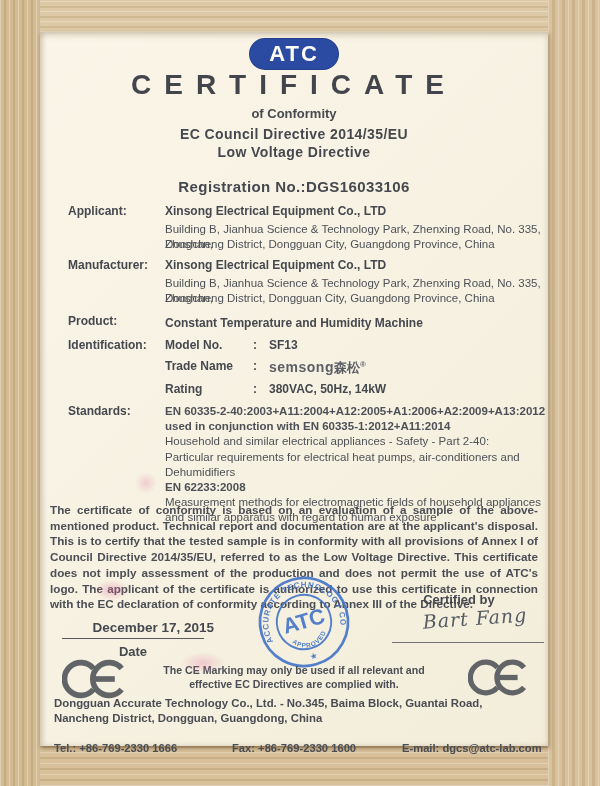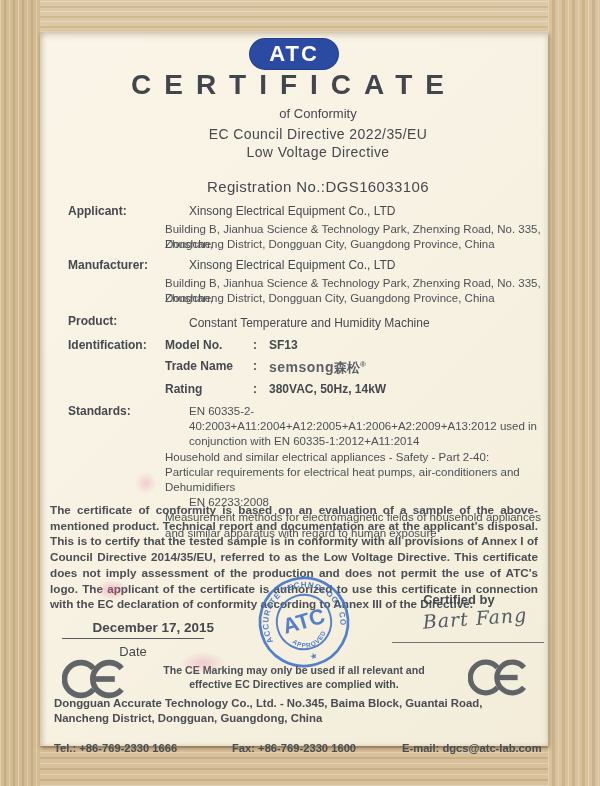--- a/index.html
+++ b/index.html
@@ -15,21 +15,21 @@
     background:#d3bc93 repeating-linear-gradient(90deg,rgba(255,255,255,.30) 0 1px,transparent 1px 4px,rgba(120,85,40,.16) 4px 6px,transparent 6px 9px);}
   .wood-right{left:548px;top:0;width:52px;height:786px;
     background:#d9c29c repeating-linear-gradient(90deg,rgba(255,255,255,.26) 0 1px,transparent 1px 4px,rgba(122,88,42,.15) 4px 7px,transparent 7px 10px);}
   
   .paper{position:absolute;left:40px;top:32px;width:508px;height:714px;
     background:linear-gradient(135deg,#faf5e8 0%,#f6f1e1 55%,#f3edda 100%);
     box-shadow:inset 0 3px 6px rgba(95,65,25,.22), inset 3px 0 5px rgba(95,65,25,.14), 1px 2px 4px rgba(70,45,10,.45);
     color:#45494f;}
   .abs{position:absolute;}
   .ctr{text-align:center;width:100%;}
-  .b{font-weight:400;padding-left:24px;}
+  .b{font-weight:700;}
   
   .atc-pill{left:0;top:7px;width:100%;display:flex;justify-content:center;}
   .pill{background:#2b4ba2;border-radius:16px;width:88px;height:30px;display:flex;
         align-items:center;justify-content:center;color:#fdfdf6;font-weight:700;
         font-size:22px;letter-spacing:2px;box-shadow:0 0 0 1px #24408c;}
   .cert-title{top:37px;font-size:28px;font-weight:700;letter-spacing:13px;margin-right:-13px;color:#42464c;}
   .of-conf{top:74px;font-size:13px;}
   .dir1{top:94px;font-size:14px;letter-spacing:.4px;}
   .dir2{top:112px;font-size:14px;letter-spacing:.4px;}
   .reg{top:146px;font-size:15px;letter-spacing:.4px;}
@@ -44,21 +44,21 @@
   .stds{left:125px;width:382px;font-size:11.5px;line-height:15.2px;color:#4d5157;}
   .body-par{left:10px;top:470px;width:488px;font-size:11.7px;line-height:15.7px;
             text-align:justify;font-weight:700;color:#4b4f55;}
   
   .certby{left:349px;top:560px;width:140px;text-align:center;font-size:13px;font-weight:700;}
   .sig{left:360px;top:575px;width:150px;text-align:center;font-family:"DejaVu Serif",serif;
        font-style:italic;font-size:19px;color:#565c64;transform:rotate(-4deg);letter-spacing:1px;}
   .sigline{left:352px;top:610px;width:152px;border-top:1.2px solid #6f737a;height:0;}
   .dateval{left:12px;top:588px;width:162px;text-align:right;font-size:13.5px;font-weight:700;}
   .dateline{left:22px;top:606px;width:142px;border-top:1.4px solid #55595f;height:0;}
-  .datelbl{left:12px;top:612px;width:162px;text-align:center;font-size:13px;font-weight:400;}
+  .datelbl{left:12px;top:612px;width:162px;text-align:center;font-size:13px;font-weight:700;}
   .cenote{left:104px;top:632px;width:300px;text-align:center;font-size:10.6px;
           line-height:13.5px;font-weight:700;color:#4b4f55;}
   .issuer{left:14px;top:664px;width:482px;font-size:11.4px;line-height:14.5px;font-weight:700;color:#494d53;}
   .contact{top:704px;font-size:11.2px;font-weight:700;color:#494d53;margin-top:6px;}
   .tel{left:14px;} .fax{left:192px;} .email{left:342px;padding-left:20px;}
   .ce{opacity:.88;}
   .stamp-wrap{left:216px;top:542px;width:96px;height:96px;transform:rotate(-16deg);opacity:.9;}
   .artifact{position:absolute;border-radius:50%;pointer-events:none;}
   .a1{left:55px;top:548px;width:34px;height:20px;background:radial-gradient(ellipse,rgba(226,110,160,.38),transparent 70%);}
   .a2{left:140px;top:620px;width:46px;height:22px;background:radial-gradient(ellipse,rgba(226,110,160,.30),transparent 70%);}
@@ -73,21 +73,21 @@
   <div class="wood wood-left"></div>
   <div class="wood wood-right"></div>
 
   <div class="paper">
 
     <div class="abs atc-pill">
       <div class="pill">ATC</div>
     </div>
     <div class="abs ctr cert-title">CERTIFICATE</div>
     <div class="abs ctr of-conf b">of Conformity</div>
-    <div class="abs ctr dir1 b">EC Council Directive 2022/35/EU</div>
+    <div class="abs ctr dir1 b">EC Council Directive 2014/35/EU</div>
     <div class="abs ctr dir2 b">Low Voltage Directive</div>
     <div class="abs ctr reg b">Registration No.:DGS16033106</div>
 
     <div class="abs flabel" style="top:172px">Applicant:</div>
     <div class="abs fval b" style="top:172px">Xinsong Electrical Equipment Co., LTD</div>
     <div class="abs fval addr" style="top:190px">Building B, Jianhua Science &amp; Technology Park, Zhenxing Road, No. 335, Zhushan,</div>
     <div class="abs fval addr" style="top:205px">Dongcheng District, Dongguan City, Guangdong Province, China</div>
 
     <div class="abs flabel" style="top:226px">Manufacturer:</div>
     <div class="abs fval b" style="top:226px">Xinsong Electrical Equipment Co., LTD</div>

